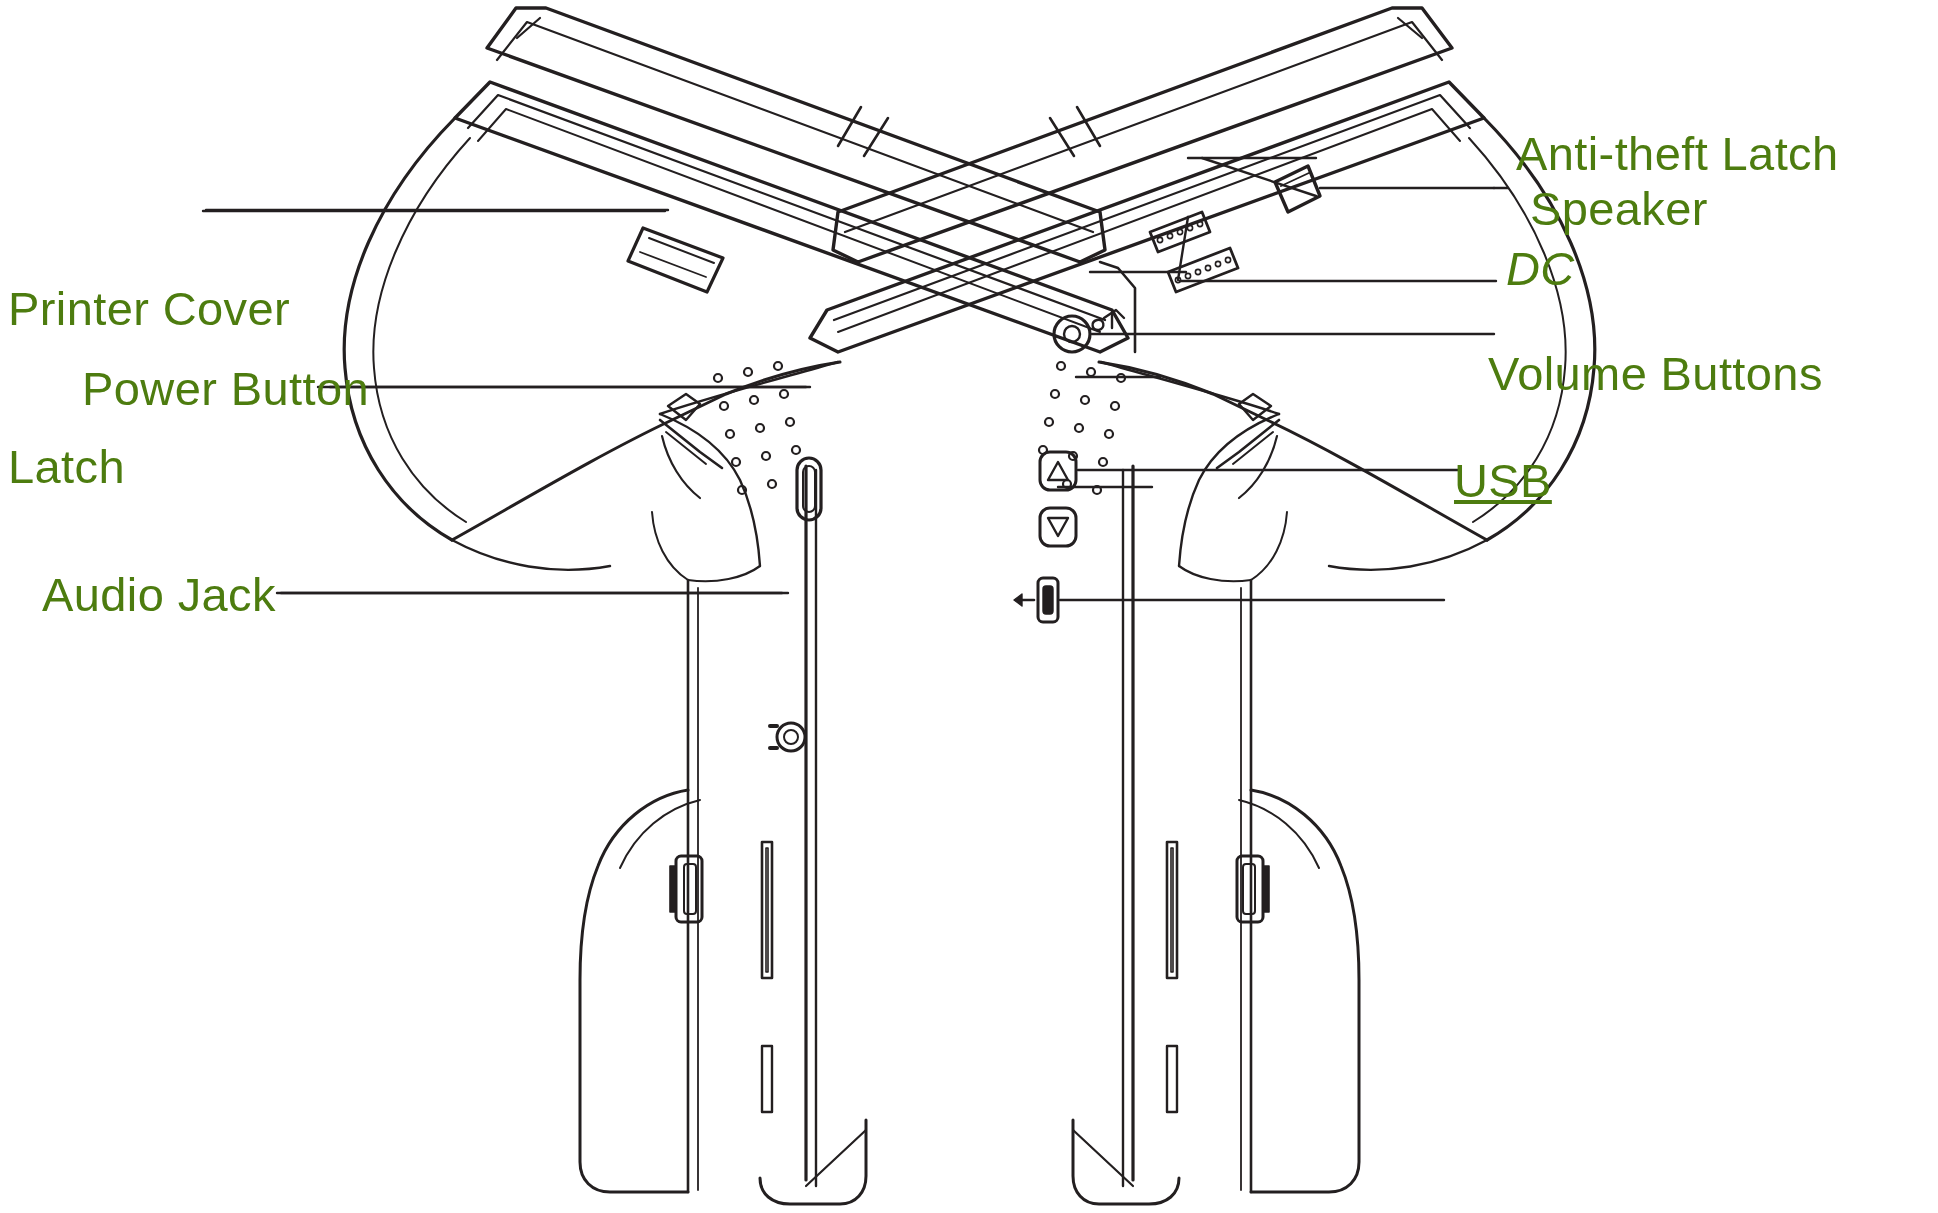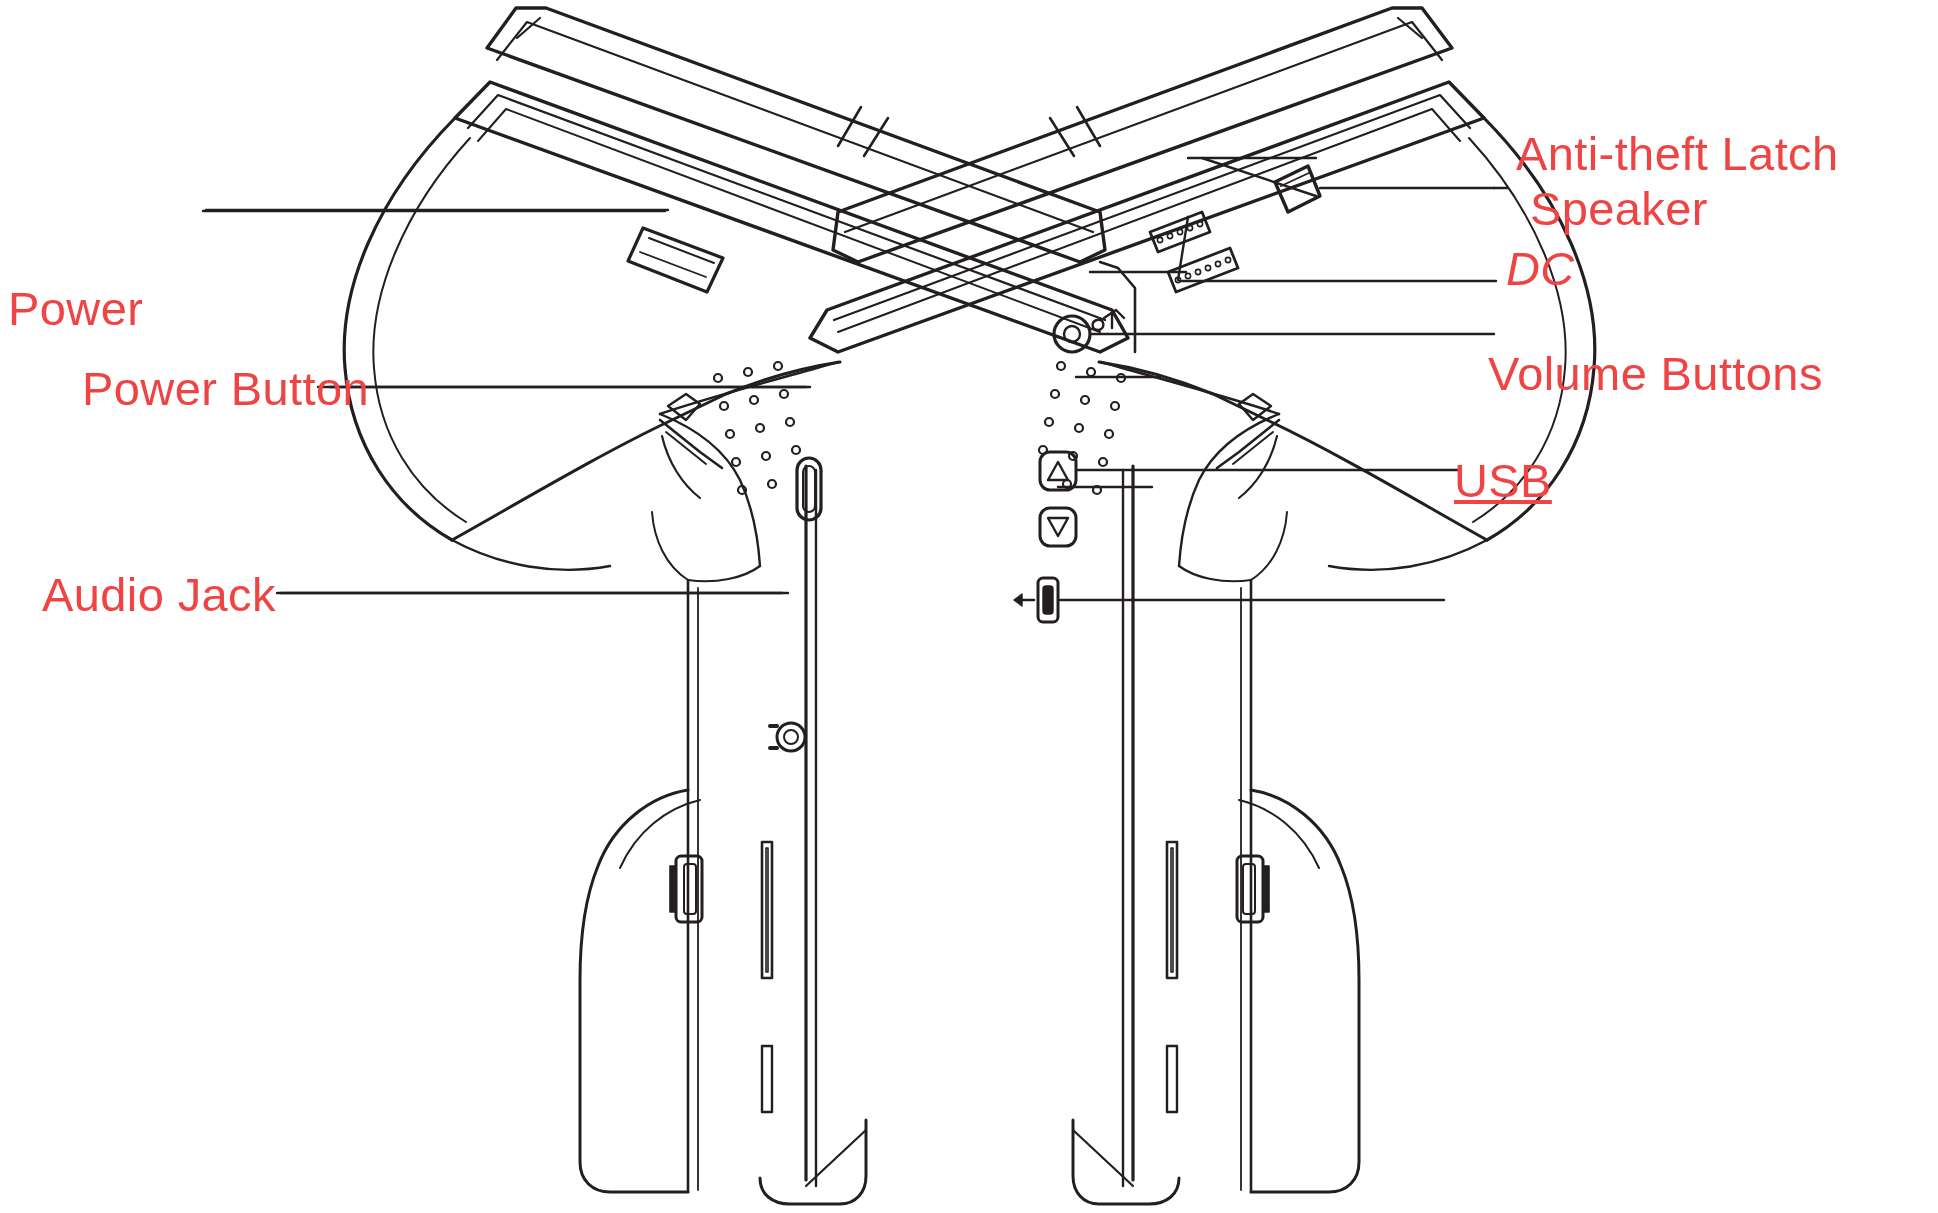--- a/index.html
+++ b/index.html
@@ -21,21 +21,21 @@
   }
   svg.diagram {
     position: absolute;
     left: 0;
     top: 0;
     width: 1938px;
     height: 1213px;
   }
   .lbl {
     position: absolute;
-    color: #ef4444;
+    color: #4d7c0f;
     font-family: "Liberation Sans", sans-serif;
     font-weight: 400;
     font-size: 47px;
     line-height: 1.12;
     letter-spacing: 0.4px;
     white-space: pre;
   }
   .lbl-left  { text-align: left; }
   .lbl-right { text-align: left; }
 </style>
@@ -294,21 +294,22 @@
         <line x1="1092" y1="334" x2="1494" y2="334"></line>
 
         <line x1="1078" y1="470" x2="1460" y2="470"></line>
 
         <line x1="1060" y1="600" x2="1444" y2="600"></line>
       </g>
     </g>
   </svg>
 
   <div class="lbl lbl-left" style="left:8px; top:178px;">
-    <div>Power</div>
+    <div>Printer Cover</div>
+    <div>Latch</div>
   </div>
 
   <div class="lbl lbl-left" style="left:46px; top:363px;margin-left:36px;">Power Button</div>
 
   <div class="lbl lbl-left" style="left:42px; top:569px;">Audio Jack</div>
 
   <div class="lbl lbl-right" style="left:1516px; top:128px;">Anti-theft Latch</div>
 
   <div class="lbl lbl-right" style="left:1506px; top:183px;margin-left:24px;">Speaker</div>
 

